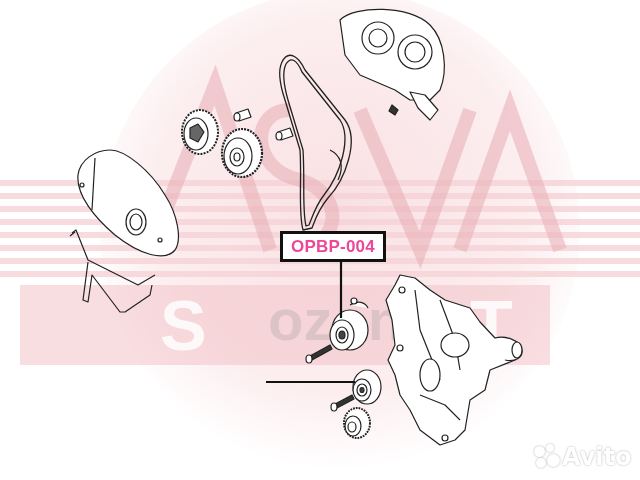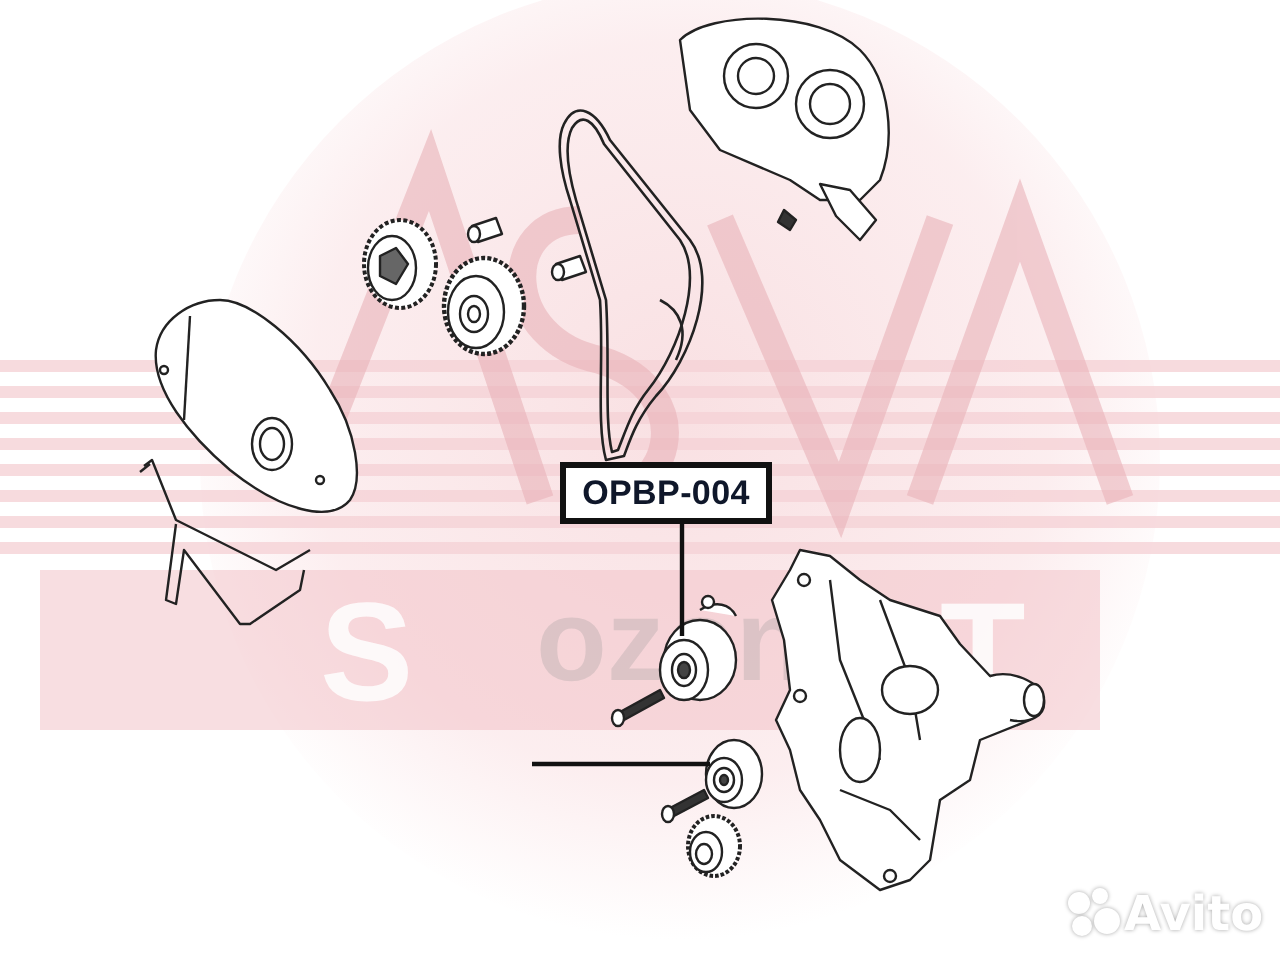--- a/index.html
+++ b/index.html
@@ -2,21 +2,21 @@
 <html><head>
 <meta charset="utf-8">
 <style>
   html, body { margin: 0; padding: 0; }
   body { width: 640px; height: 480px; background: #ffffff; overflow: hidden; position: relative;
          font-family: "Liberation Sans", sans-serif; }
   .stage { position: absolute; left: 0; top: 0; width: 640px; height: 480px; }
   svg { position: absolute; left: 0; top: 0; }
   .label-box { position: absolute; background: #ffffff; border: 3px solid #111111; box-sizing: border-box;
                display: flex; align-items: center; justify-content: center;
-               font-family: "Liberation Sans", sans-serif; font-weight: bold; color: #0f172a; letter-spacing: 0.2px; }
+               font-family: "Liberation Sans", sans-serif; font-weight: bold; color: #ec4899; letter-spacing: 0.2px; }
   .avito { position: absolute; left: 534px; top: 440px; width: 100px; height: 34px; display: flex; align-items: center;
            color: #ffffff; font-family: "DejaVu Sans", sans-serif; font-weight: bold; font-size: 24px;
            text-shadow: 0 0 2px rgba(0,0,0,0.35); }
   .avito .dots { position: relative; width: 26px; height: 26px; margin-right: 2px; }
   .avito .dots span { position: absolute; border-radius: 50%; background: #ffffff; box-shadow: 0 0 2px rgba(0,0,0,0.35); }
 </style>
 </head>
 <body>
 
 <div class="stage">

